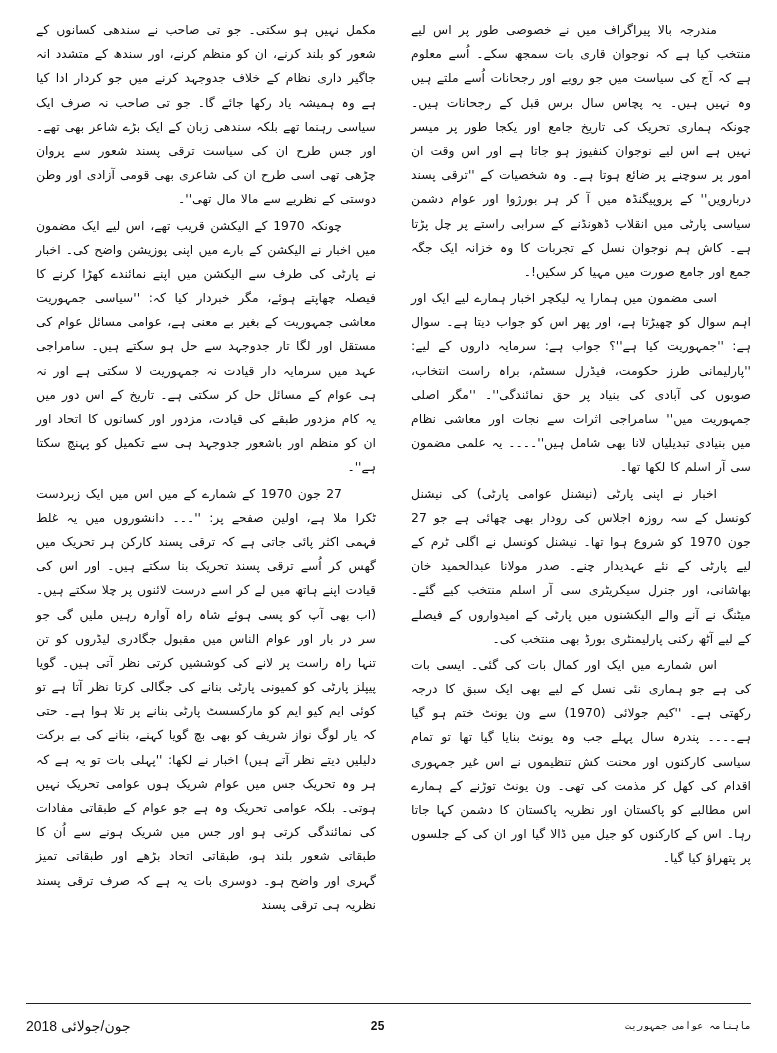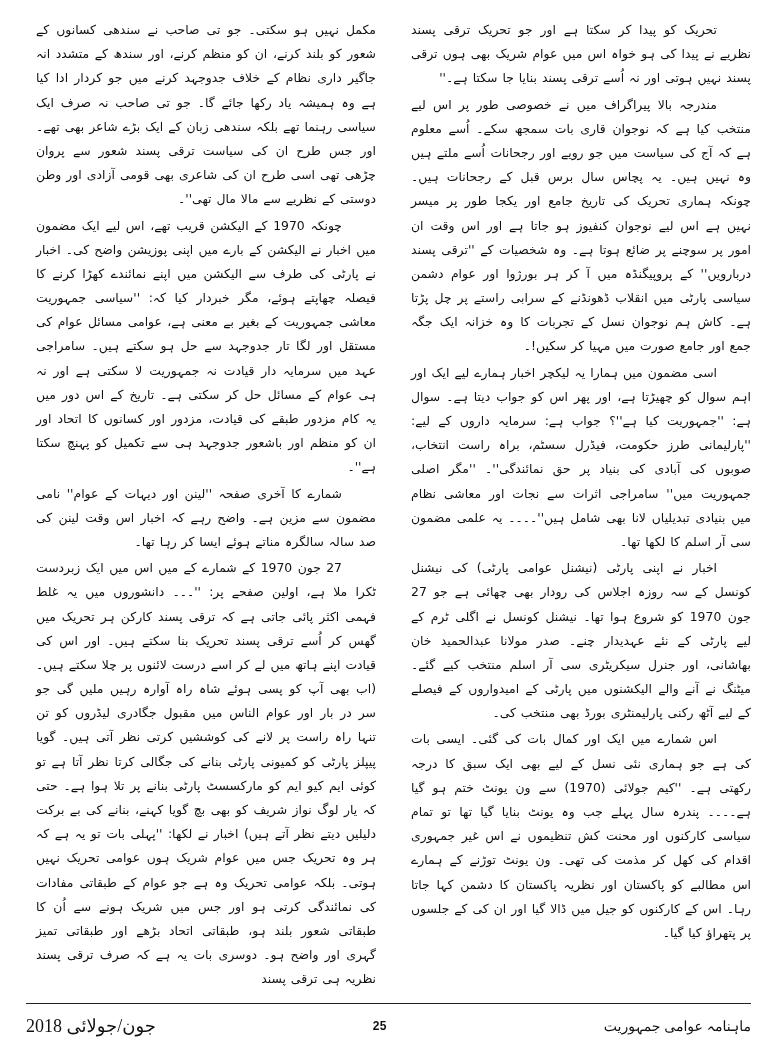--- a/index.html
+++ b/index.html
@@ -53,54 +53,52 @@
     height: 34px;
     border-top: 1px solid #222;
     margin-top: 6px;
     padding-top: 5px;
     display: flex;
     align-items: center;
     justify-content: space-between;
     direction: rtl;
   }
   .footer .side {
-    font-size: 14px;
-    font-family: Liberation Sans, sans-serif;
+    font-size: 10px;
+    font-family: Liberation Mono, monospace;
     white-space: nowrap;
   }
   .footer .pageno {
     font-size: 12px;
     font-weight: bold;
     font-family: "Liberation Sans", sans-serif;
     letter-spacing: 0.5px;
   }
   .footer .left {
     direction: ltr;
-    font-family: Liberation Serif, serif;
-    font-size: 18px;
+    font-family: Liberation Sans, sans-serif;
+    font-size: 14px;
   }
 </style>
 </head>
 <body>
 
 <div class="page">
   <div class="columns">
 
     <div class="col">
-      <p class="indent">تحریک کو پیدا کر سکتا ہے اور جو تحریک ترقی پسند نظریے نے پیدا کی ہو خواہ اس میں عوام شریک بھی ہوں ترقی پسند نہیں ہوتی اور نہ اُسے ترقی پسند بنایا جا سکتا ہے۔''</p>
       <p class="indent">مندرجہ بالا پیراگراف میں نے خصوصی طور پر اس لیے منتخب کیا ہے کہ نوجوان قاری بات سمجھ سکے۔ اُسے معلوم ہے کہ آج کی سیاست میں جو رویے اور رجحانات اُسے ملتے ہیں وہ نہیں ہیں۔ یہ پچاس سال برس قبل کے رجحانات ہیں۔ چونکہ ہماری تحریک کی تاریخ جامع اور یکجا طور پر میسر نہیں ہے اس لیے نوجوان کنفیوز ہو جاتا ہے اور اس وقت ان امور پر سوچنے پر ضائع ہوتا ہے۔ وہ شخصیات کے ''ترقی پسند دربارویں'' کے پروپیگنڈہ میں آ کر ہر بورژوا اور عوام دشمن سیاسی پارٹی میں انقلاب ڈھونڈنے کے سرابی راستے پر چل پڑتا ہے۔ کاش ہم نوجوان نسل کے تجربات کا وہ خزانہ ایک جگہ جمع اور جامع صورت میں مہیا کر سکیں!۔</p>
       <p class="indent">اسی مضمون میں ہمارا یہ لیکچر اخبار ہمارے لیے ایک اور اہم سوال کو چھیڑتا ہے، اور پھر اس کو جواب دیتا ہے۔ سوال ہے: ''جمہوریت کیا ہے''؟ جواب ہے: سرمایہ داروں کے لیے: ''پارلیمانی طرز حکومت، فیڈرل سسٹم، براہ راست انتخاب، صوبوں کی آبادی کی بنیاد پر حق نمائندگی''۔ ''مگر اصلی جمہوریت میں'' سامراجی اثرات سے نجات اور معاشی نظام میں بنیادی تبدیلیاں لانا بھی شامل ہیں''۔۔۔۔ یہ علمی مضمون سی آر اسلم کا لکھا تھا۔</p>
       <p class="indent">اخبار نے اپنی پارٹی (نیشنل عوامی پارٹی) کی نیشنل کونسل کے سہ روزہ اجلاس کی رودار بھی چھائی ہے جو 27 جون 1970 کو شروع ہوا تھا۔ نیشنل کونسل نے اگلی ٹرم کے لیے پارٹی کے نئے عہدیدار چنے۔ صدر مولانا عبدالحمید خان بھاشانی، اور جنرل سیکریٹری سی آر اسلم منتخب کیے گئے۔ میٹنگ نے آنے والے الیکشنوں میں پارٹی کے امیدواروں کے فیصلے کے لیے آٹھ رکنی پارلیمنٹری بورڈ بھی منتخب کی۔</p>
       <p class="indent">اس شمارے میں ایک اور کمال بات کی گئی۔ ایسی بات کی ہے جو ہماری نئی نسل کے لیے بھی ایک سبق کا درجہ رکھتی ہے۔ ''کیم جولائی (1970) سے ون یونٹ ختم ہو گیا ہے۔۔۔۔ پندرہ سال پہلے جب وہ یونٹ بنایا گیا تھا تو تمام سیاسی کارکنوں اور محنت کش تنظیموں نے اس غیر جمہوری اقدام کی کھل کر مذمت کی تھی۔ ون یونٹ توڑنے کے ہمارے اس مطالبے کو پاکستان اور نظریہ پاکستان کا دشمن کہا جاتا رہا۔ اس کے کارکنوں کو جیل میں ڈالا گیا اور ان کی کے جلسوں پر پتھراؤ کیا گیا۔</p>
     </div>
 
     <div class="col">
       <p>مکمل نہیں ہو سکتی۔ جو تی صاحب نے سندھی کسانوں کے شعور کو بلند کرنے، ان کو منظم کرنے، اور سندھ کے متشدد انہ جاگیر داری نظام کے خلاف جدوجہد کرنے میں جو کردار ادا کیا ہے وہ ہمیشہ یاد رکھا جائے گا۔ جو تی صاحب نہ صرف ایک سیاسی رہنما تھے بلکہ سندھی زبان کے ایک بڑے شاعر بھی تھے۔ اور جس طرح ان کی سیاست ترقی پسند شعور سے پروان چڑھی تھی اسی طرح ان کی شاعری بھی قومی آزادی اور وطن دوستی کے نظریے سے مالا مال تھی''۔</p>
       <p class="indent">چونکہ 1970 کے الیکشن قریب تھے، اس لیے ایک مضمون میں اخبار نے الیکشن کے بارے میں اپنی پوزیشن واضح کی۔ اخبار نے پارٹی کی طرف سے الیکشن میں اپنے نمائندے کھڑا کرنے کا فیصلہ چھاپتے ہوئے، مگر خبردار کیا کہ: ''سیاسی جمہوریت معاشی جمہوریت کے بغیر بے معنی ہے، عوامی مسائل عوام کی مستقل اور لگا تار جدوجہد سے حل ہو سکتے ہیں۔ سامراجی عہد میں سرمایہ دار قیادت نہ جمہوریت لا سکتی ہے اور نہ ہی عوام کے مسائل حل کر سکتی ہے۔ تاریخ کے اس دور میں یہ کام مزدور طبقے کی قیادت، مزدور اور کسانوں کا اتحاد اور ان کو منظم اور باشعور جدوجہد ہی سے تکمیل کو پہنچ سکتا ہے''۔</p>
-      <p class="indent">شمارے کا آخری صفحہ ''لینن اور دیہات کے عوام'' نامی مضمون سے مزین ہے۔ واضح رہے کہ اخبار اس وقت لینن کی صد سالہ سالگرہ مناتے ہوئے ایسا کر رہا تھا۔</p>
       <p class="indent">27 جون 1970 کے شمارے کے میں اس میں ایک زبردست ٹکرا ملا ہے، اولین صفحے پر: ''۔۔۔ دانشوروں میں یہ غلط فہمی اکثر پائی جاتی ہے کہ ترقی پسند کارکن ہر تحریک میں گھس کر اُسے ترقی پسند تحریک بنا سکتے ہیں۔ اور اس کی قیادت اپنے ہاتھ میں لے کر اسے درست لائنوں پر چلا سکتے ہیں۔ (اب بھی آپ کو پسی ہوئے شاہ راہ آوارہ رہیں ملیں گی جو سر در بار اور عوام الناس میں مقبول جگادری لیڈروں کو تن تنہا راہ راست پر لانے کی کوششیں کرتی نظر آتی ہیں۔ گویا پیپلز پارٹی کو کمیونی پارٹی بنانے کی جگالی کرتا نظر آتا ہے تو کوئی ایم کیو ایم کو مارکسسٹ پارٹی بنانے پر تلا ہوا ہے۔ حتی کہ یار لوگ نواز شریف کو بھی بچ گویا کہنے، بنانے کی بے برکت دلیلیں دیتے نظر آتے ہیں) اخبار نے لکھا: ''پہلی بات تو یہ ہے کہ ہر وہ تحریک جس میں عوام شریک ہوں عوامی تحریک نہیں ہوتی۔ بلکہ عوامی تحریک وہ ہے جو عوام کے طبقاتی مفادات کی نمائندگی کرتی ہو اور جس میں شریک ہونے سے اُن کا طبقاتی شعور بلند ہو، طبقاتی اتحاد بڑھے اور طبقاتی تمیز گہری اور واضح ہو۔ دوسری بات یہ ہے کہ صرف ترقی پسند نظریہ ہی ترقی پسند</p>
     </div>
 
   </div>
 
   <div class="footer">
     <div class="side">ماہنامہ عوامی جمہوریت</div>
     <div class="pageno">25</div>
     <div class="side left">جون/جولائی 2018</div>
   </div>

